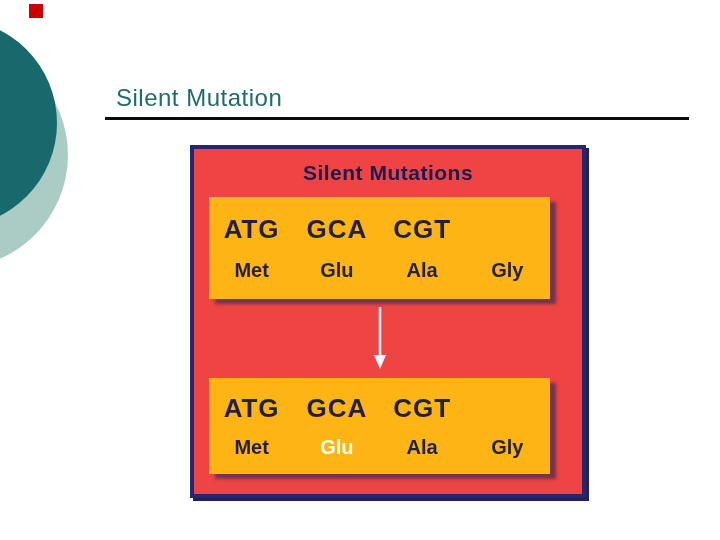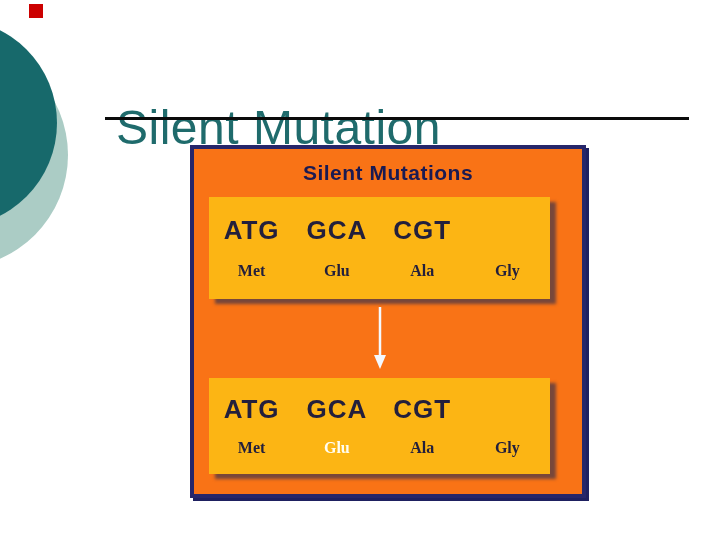--- a/index.html
+++ b/index.html
@@ -14,33 +14,33 @@
 
   
   .circle { position: absolute; border-radius: 50%; }
   .circle-light { left: -158px; top: 42px; width: 226px; height: 226px; background: #abccc5; }
   .circle-dark  { left: -151px; top: 19px; width: 208px; height: 208px; background: #17696b; }
 
   .red-square { position: absolute; left: 29px; top: 4px; width: 14px; height: 14px; background: #cc0000; }
 
   .slide-title {
     position: absolute; left: 116px; top: 68px;
-    font-size: 48px; font-weight: 400; color: #1f6b6c;
+    font-size: 24px; font-weight: 400; color: #1f6b6c;
     letter-spacing: 0.5px; white-space: nowrap;
   }
   .title-rule {
     position: absolute; left: 105px; top: 117px;
     width: 584px; height: 3px; background: #0b0b0b;
   }
 
   
   .panel {
     position: absolute; left: 190px; top: 145px;
     width: 388px; height: 345px;
-    background: #f97316;
+    background: #ef4444;
     border: 4px solid #26266a;
     box-shadow: 3px 3px 0 #1e2060;
   }
   .panel-heading {
     position: absolute; left: 0; top: 12px; width: 100%;
     text-align: center;
     font-size: 21px; font-weight: 700; color: #1a1a52;
     letter-spacing: 0.5px;
   }
 
@@ -55,23 +55,22 @@
 
   .bar-row {
     display: grid; grid-template-columns: repeat(4, 1fr);
     text-align: center;
   }
   .codon {
     font-size: 26px; font-weight: 700; color: #231f3c;
     letter-spacing: 1px; line-height: 1;
   }
   .amino {
-    font-size: 16px; font-weight: 700; color: #231f3c;
+    font-size: 20px; font-weight: 700; color: #231f3c;
     line-height: 1;
-    font-family: Liberation Serif, serif;
   }
   .hl { color: #fffdf2; }
 
   .arrow-wrap {
     position: absolute; left: 178px; top: 158px;
     width: 16px; height: 64px;
   }
 </style>
 </head>
 <body>

